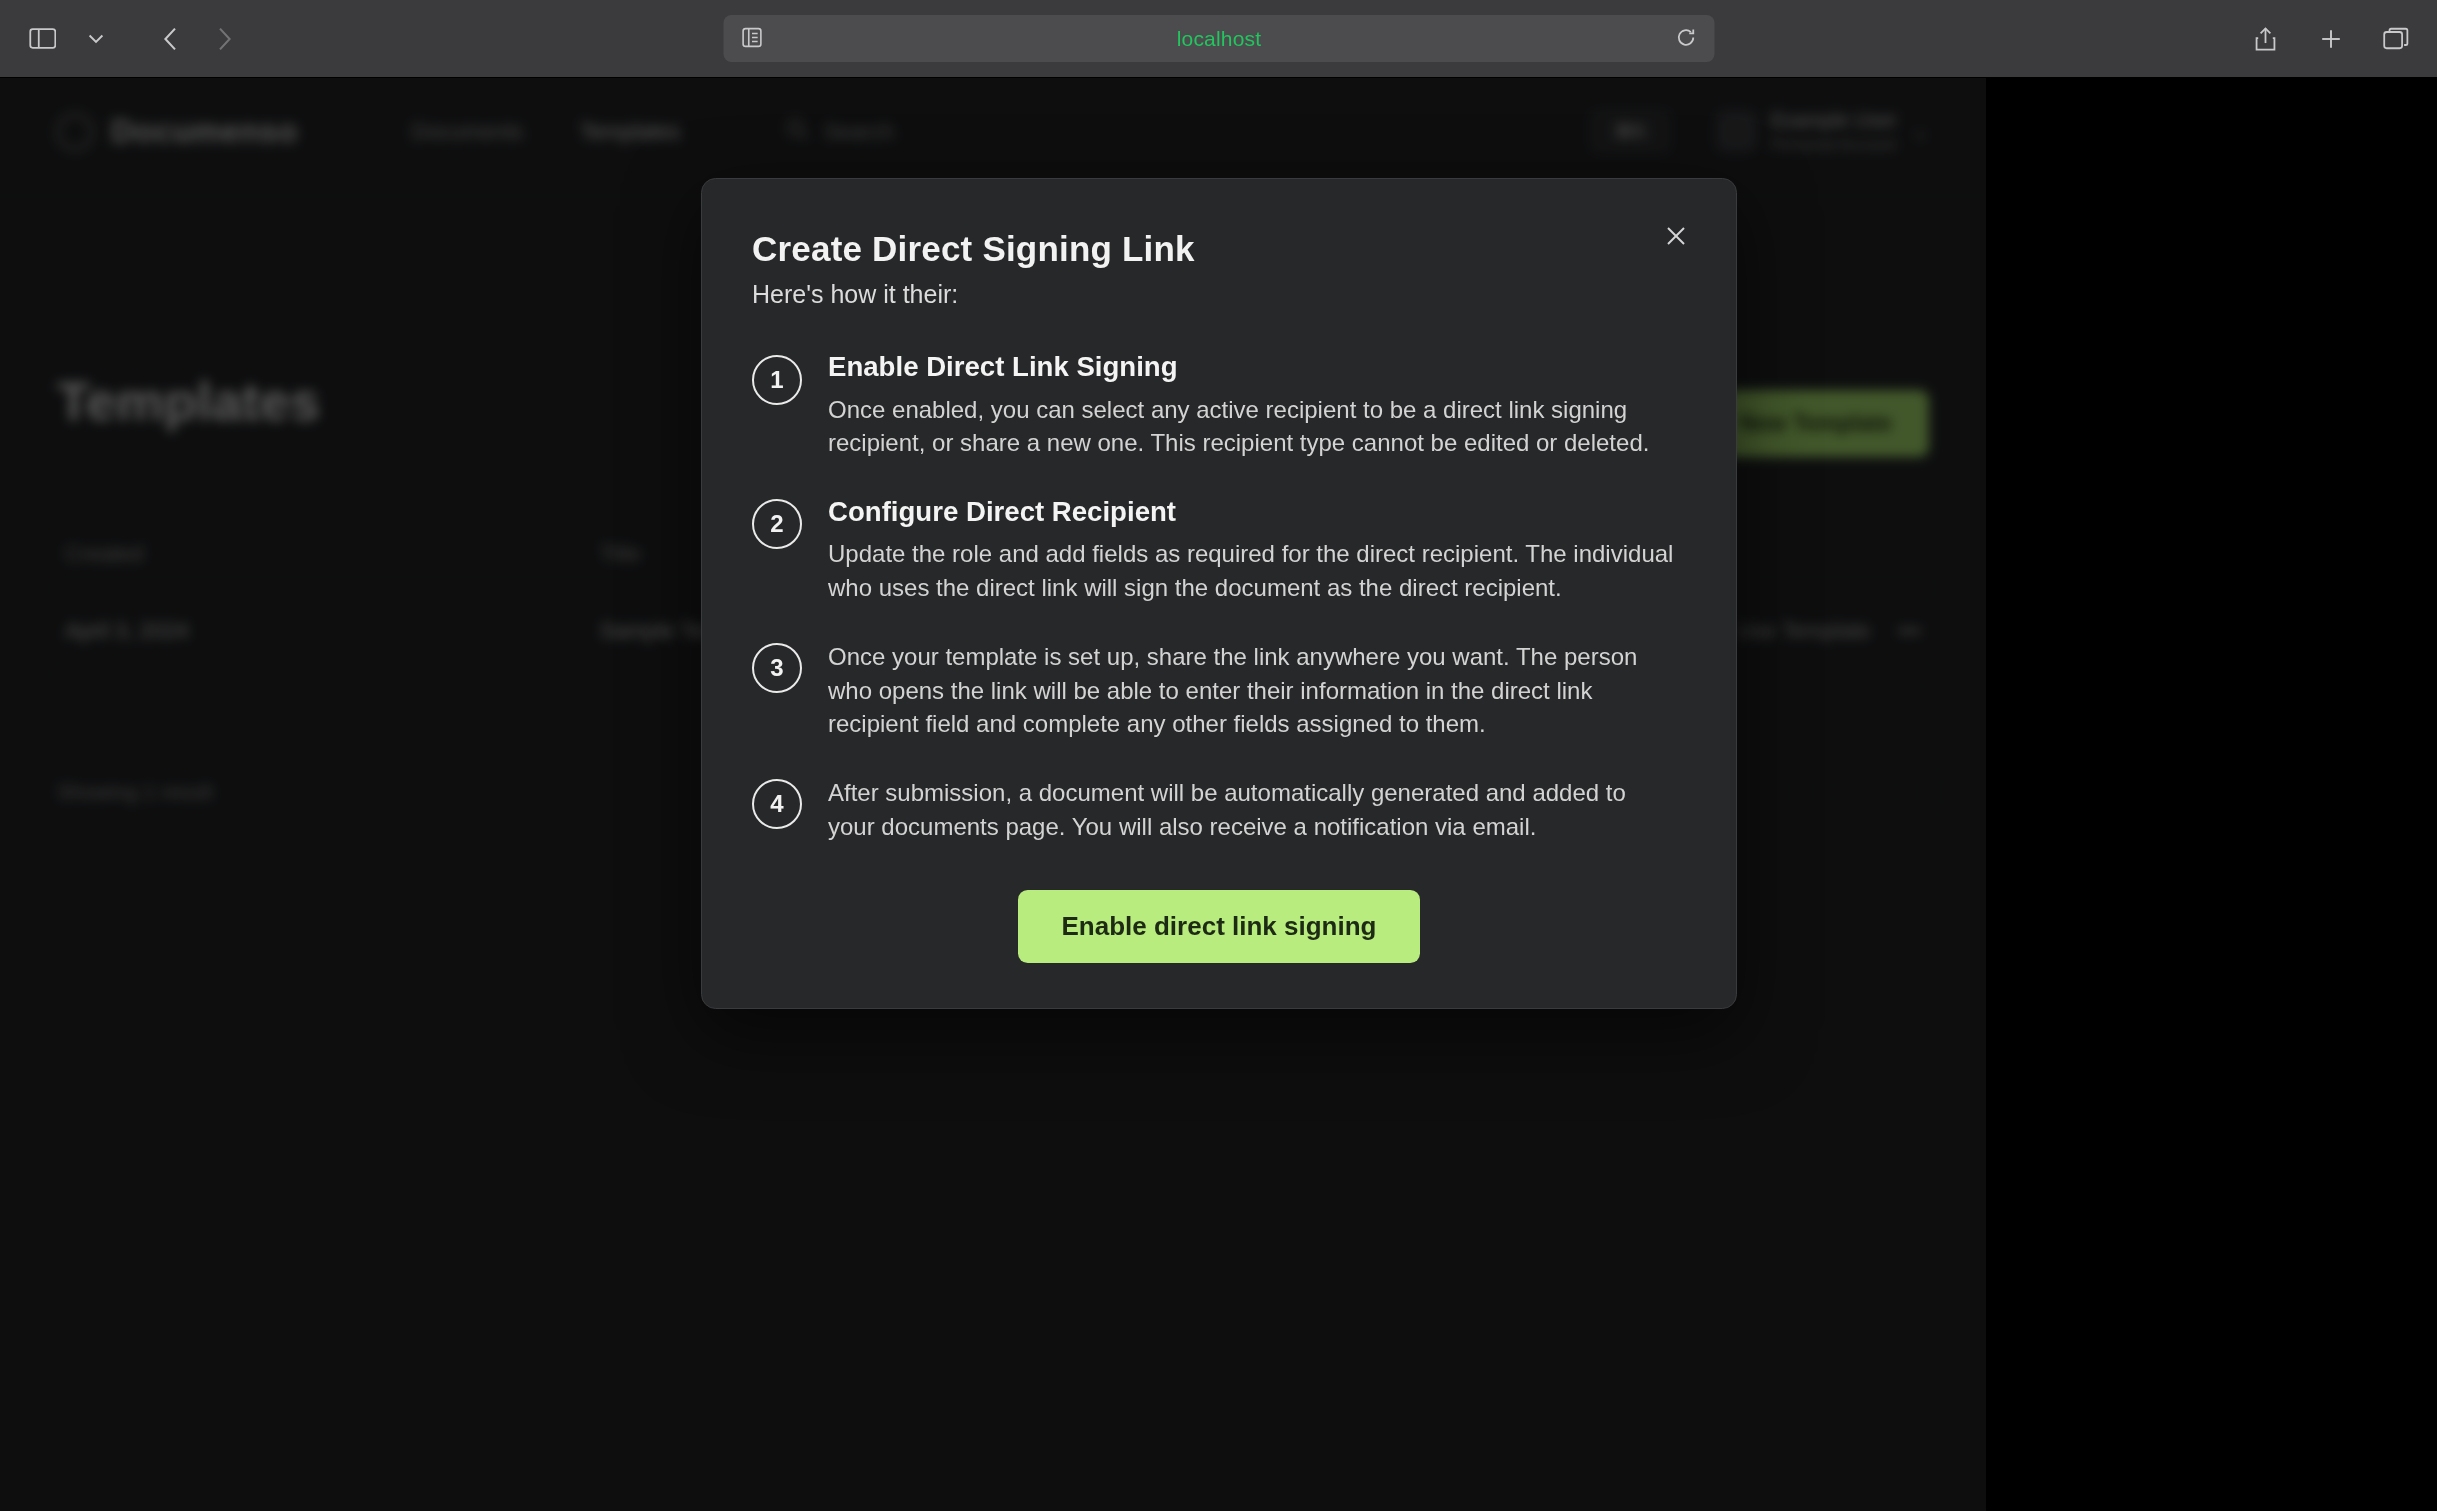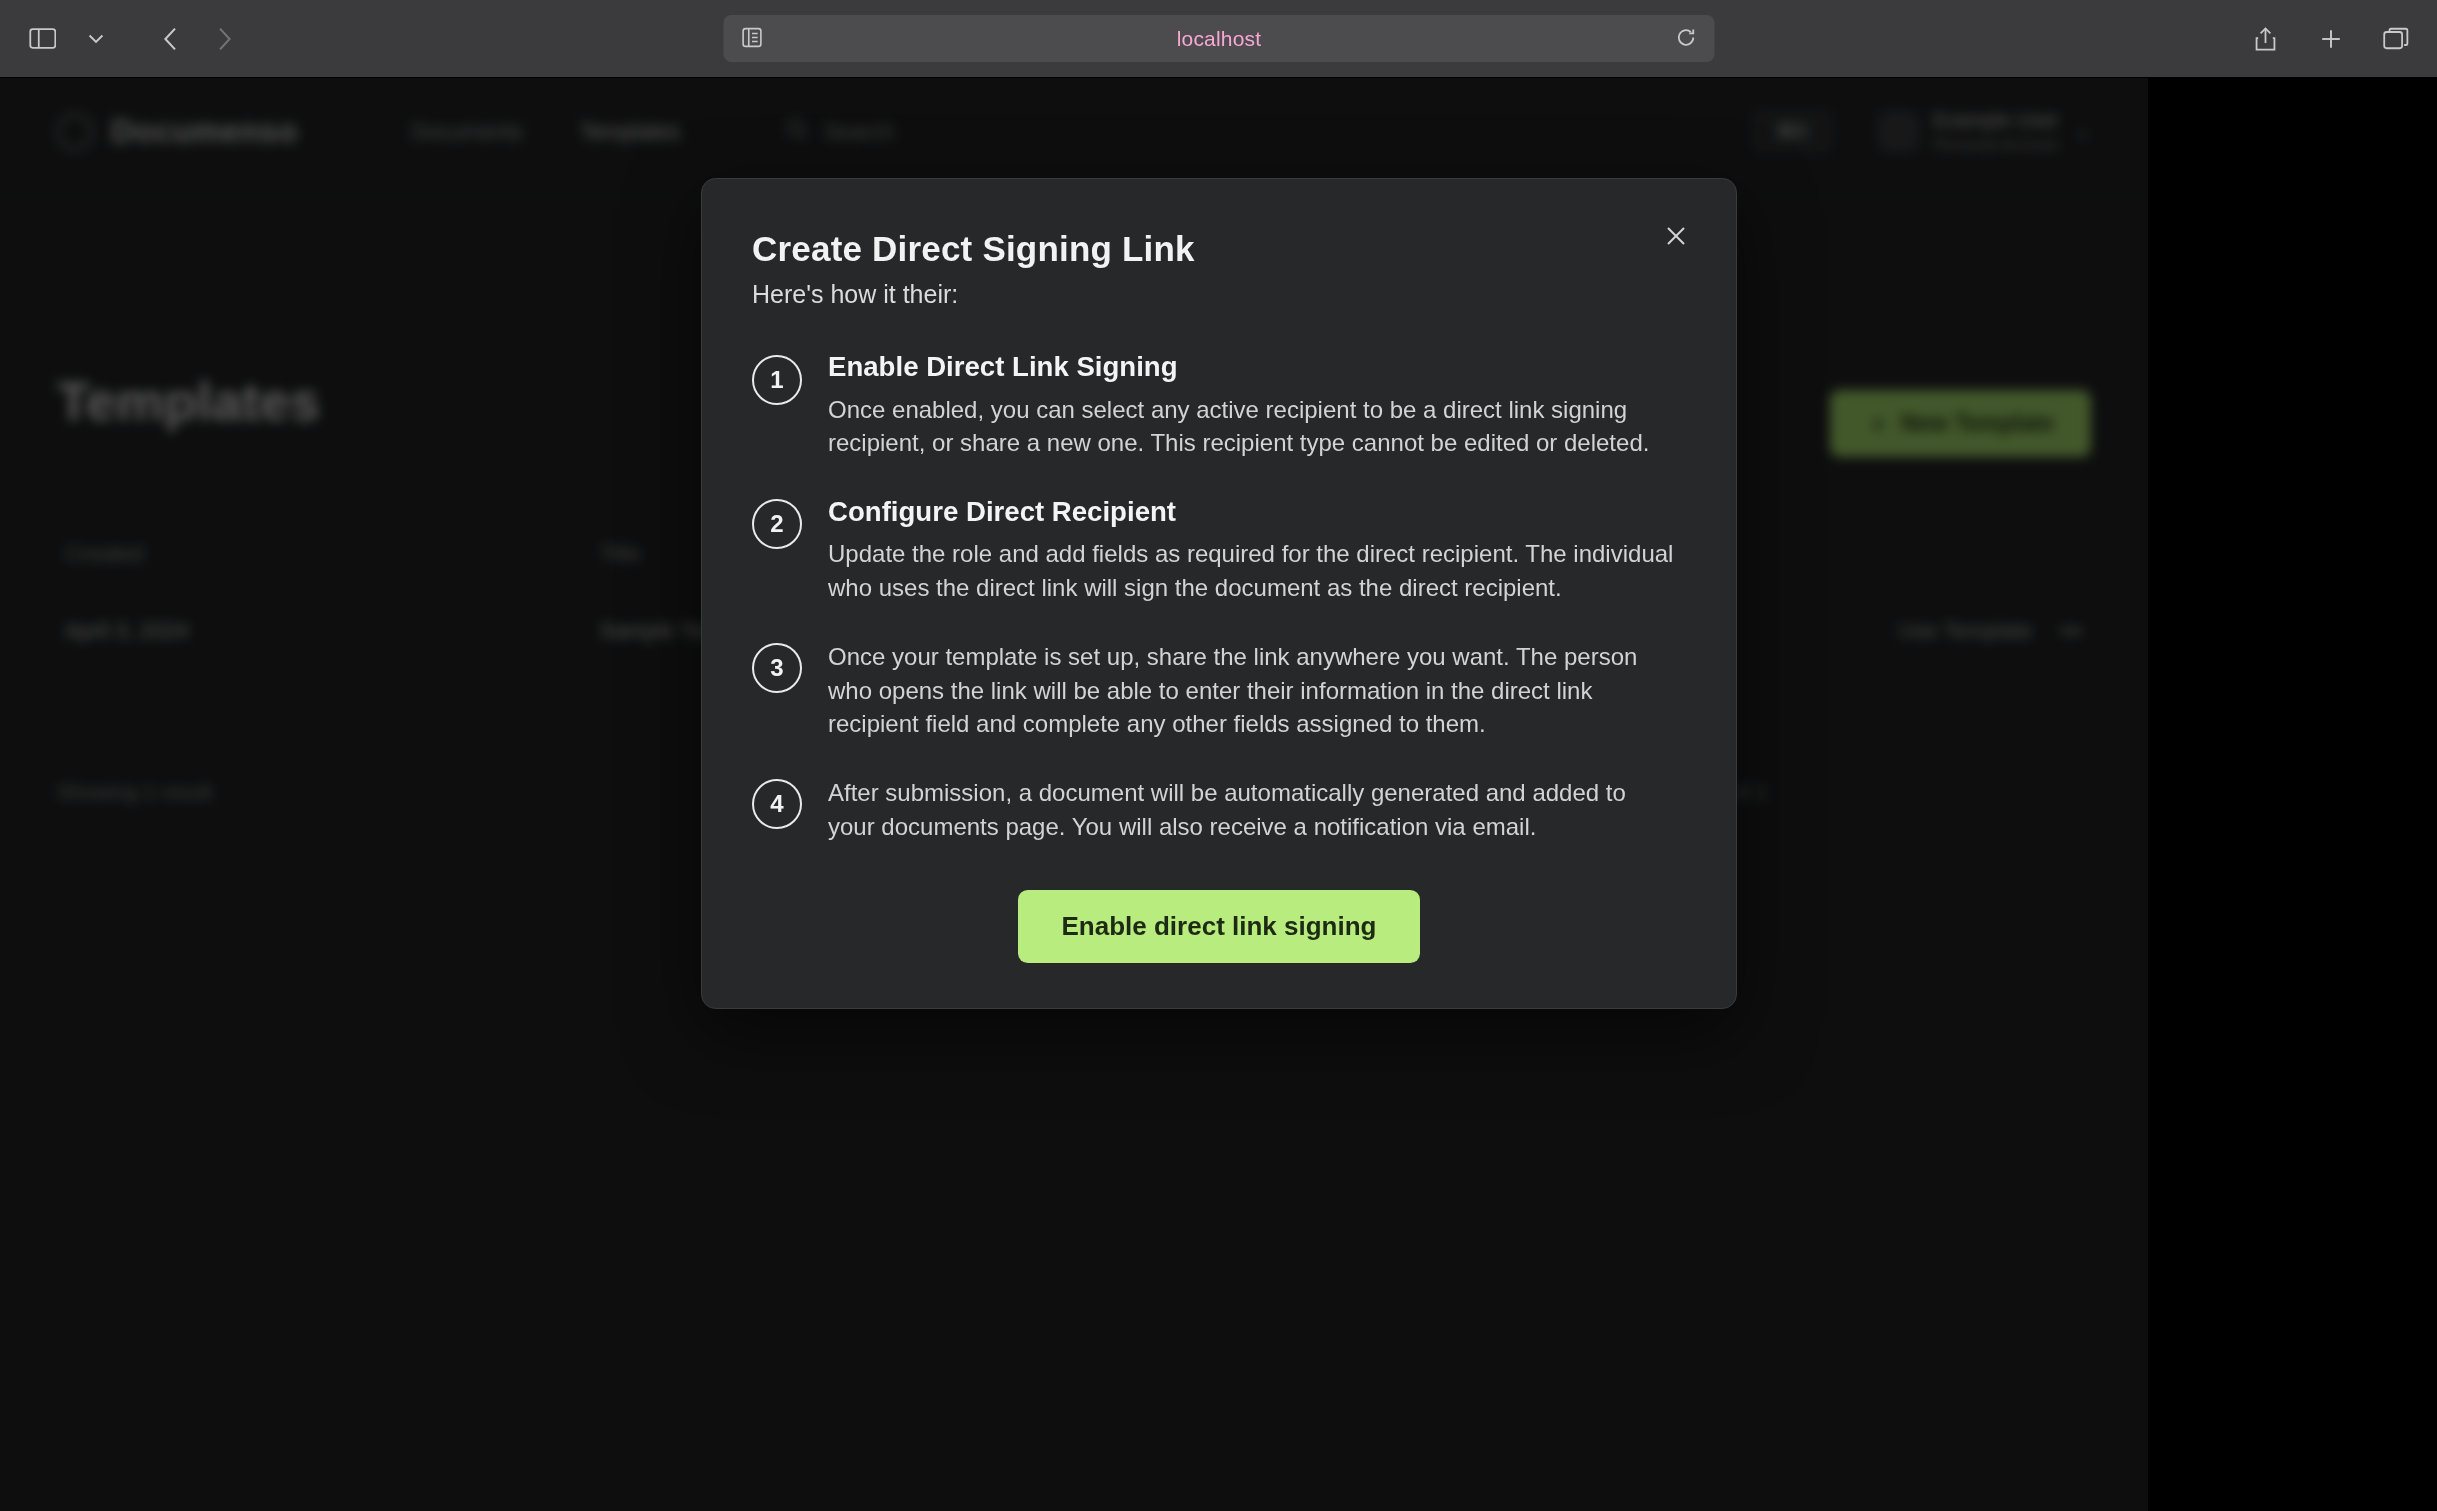--- a/index.html
+++ b/index.html
@@ -46,21 +46,21 @@
     width: 100%;
     height: 47px;
     background: #4c4c4f;
     border-radius: 8px;
     display: flex;
     align-items: center;
     justify-content: center;
     position: relative;
   }
   .urlbar .url-text {
-    color: #f9a8d4;
+    color: #22c55e;
     font-size: 21px;
     letter-spacing: 0.2px;
   }
   .urlbar .reader-icon {
     position: absolute;
     left: 18px;
     top: 50%;
     transform: translateY(-50%);
     color: #c9c9cc;
   }
@@ -76,21 +76,21 @@
     right: 23px;
     display: flex;
     align-items: center;
     gap: 26px;
   }
 
   
   .page {
     position: absolute;
     top: 78px; left: 0;
-    width: 2148px;
+    width: 1986px;
     height: 1434px;
     background: #1f2022;
     overflow: hidden;
   }
   .app-blur {
     position: absolute;
     inset: 0;
     filter: blur(5.7px);
     opacity: 0.85;
   }

